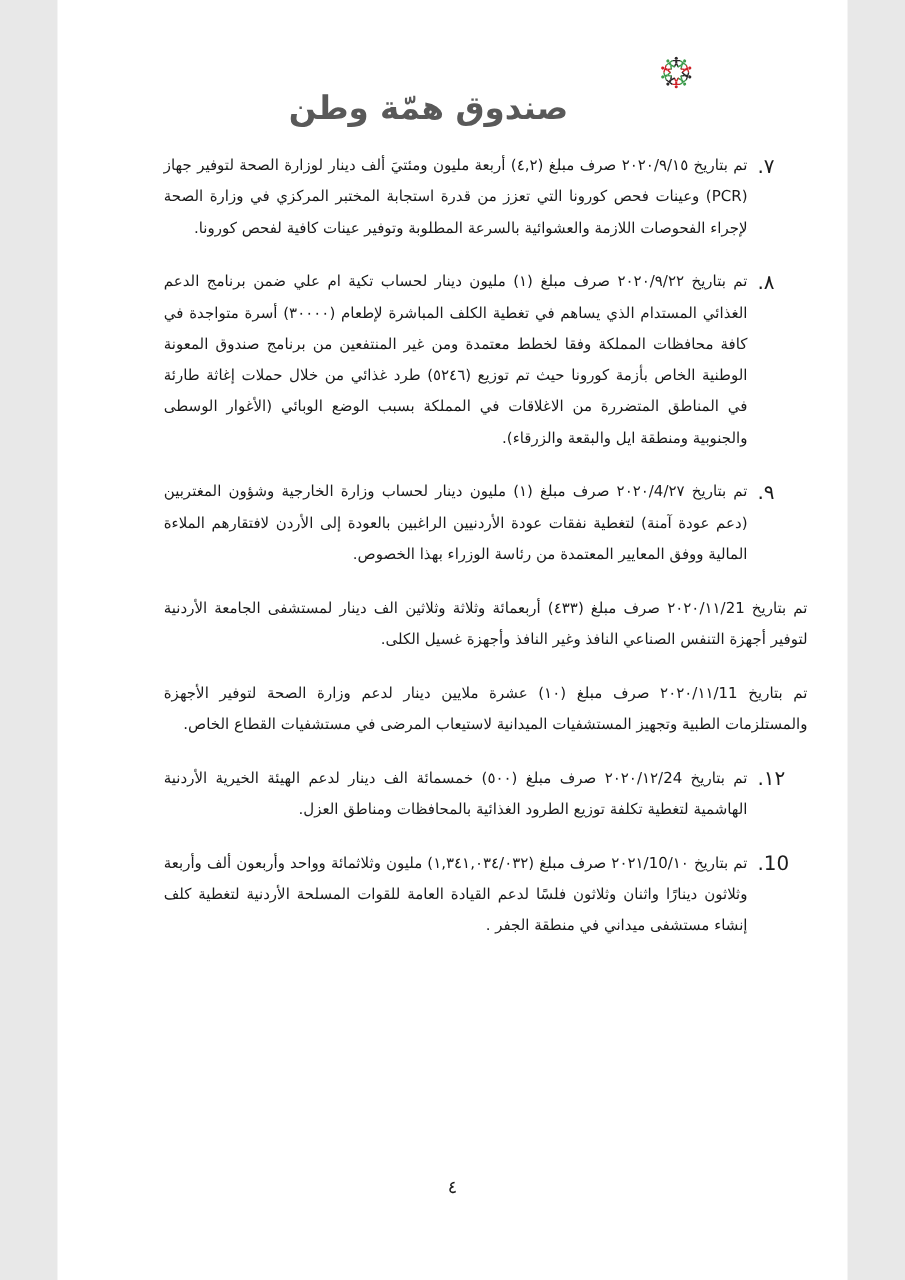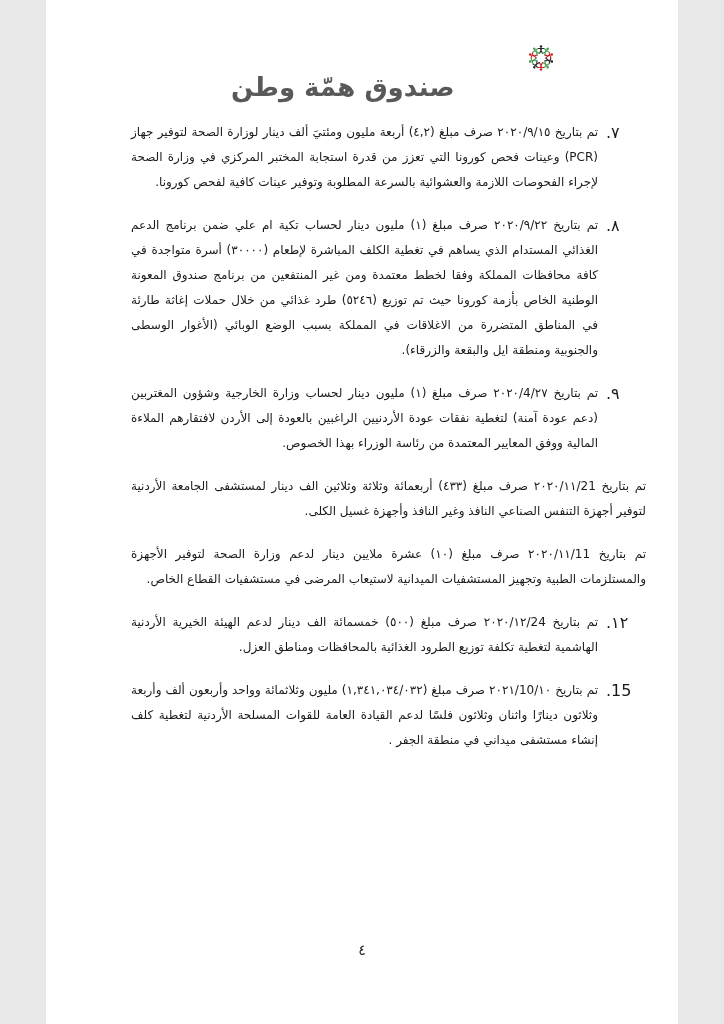--- a/index.html
+++ b/index.html
@@ -136,21 +136,21 @@
     <div class="item">
       <p class="txt">تم بتاريخ ٢٠٢٠/١١/11 صرف مبلغ (١٠) عشرة ملايين دينار لدعم وزارة الصحة لتوفير الأجهزة والمستلزمات الطبية وتجهيز المستشفيات الميدانية لاستيعاب المرضى في مستشفيات القطاع الخاص.</p>
     </div>
 
     <div class="item">
       <div class="num">١٢.</div>
       <p class="txt">تم بتاريخ ٢٠٢٠/١٢/24 صرف مبلغ (٥٠٠) خمسمائة الف دينار لدعم الهيئة الخيرية الأردنية الهاشمية لتغطية تكلفة توزيع الطرود الغذائية بالمحافظات ومناطق العزل.</p>
     </div>
 
     <div class="item">
-      <div class="num">15.</div>
+      <div class="num">10.</div>
       <p class="txt">تم بتاريخ ٢٠٢١/10/١٠ صرف مبلغ (١,٣٤١,٠٣٤/٠٣٢) مليون وثلاثمائة وواحد وأربعون ألف وأربعة وثلاثون دينارًا واثنان وثلاثون فلسًا لدعم القيادة العامة للقوات المسلحة الأردنية لتغطية كلف إنشاء مستشفى ميداني في منطقة الجفر .</p>
     </div>
 
   </div>
 
   <div class="page-number">٤</div>
 
 </div>
 
 </body></html>

